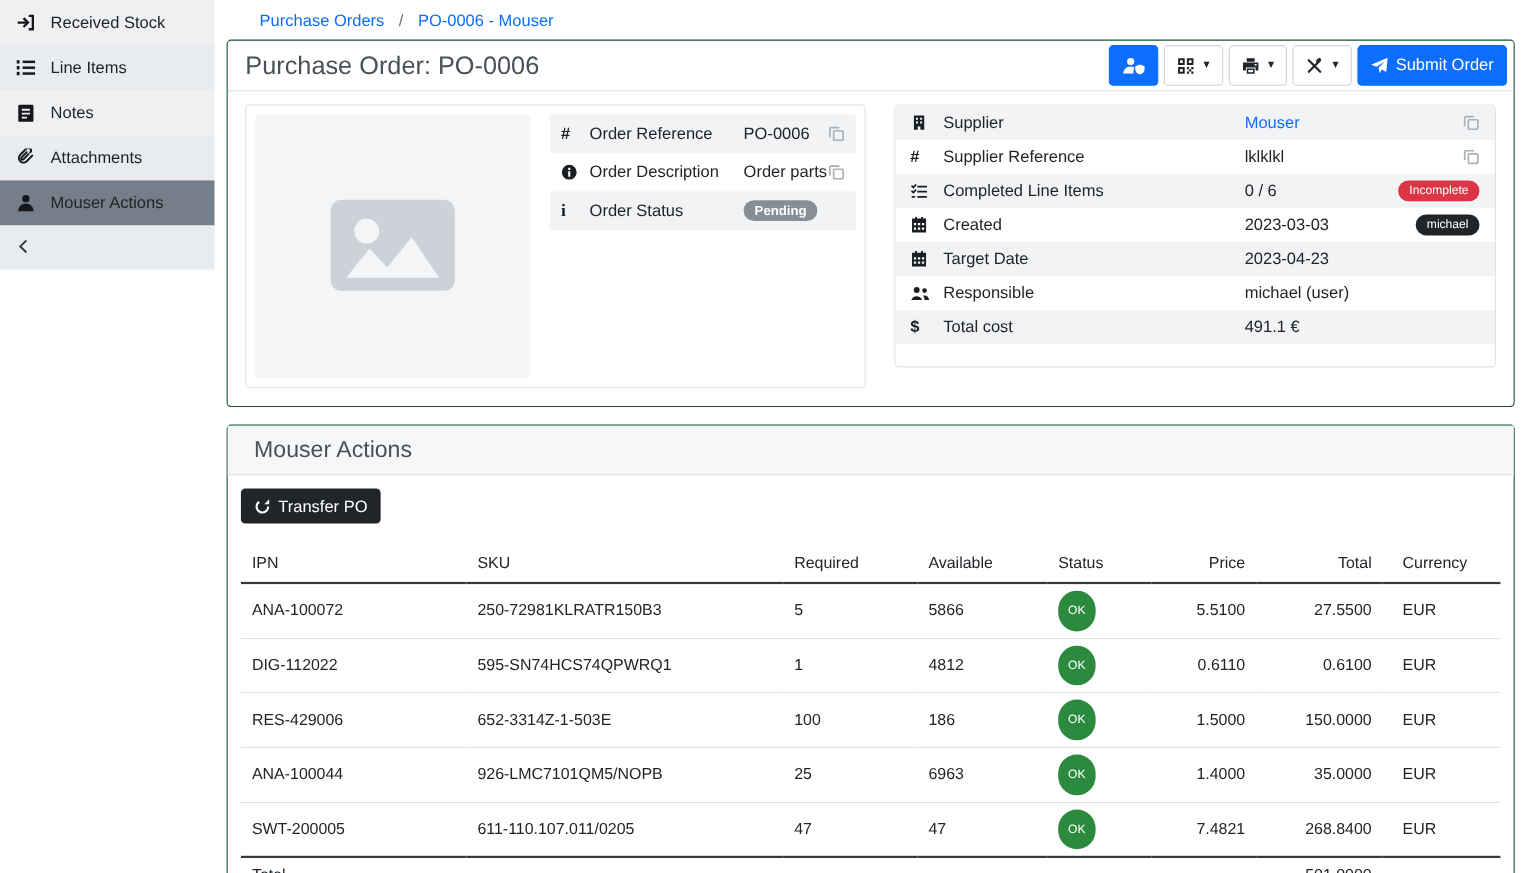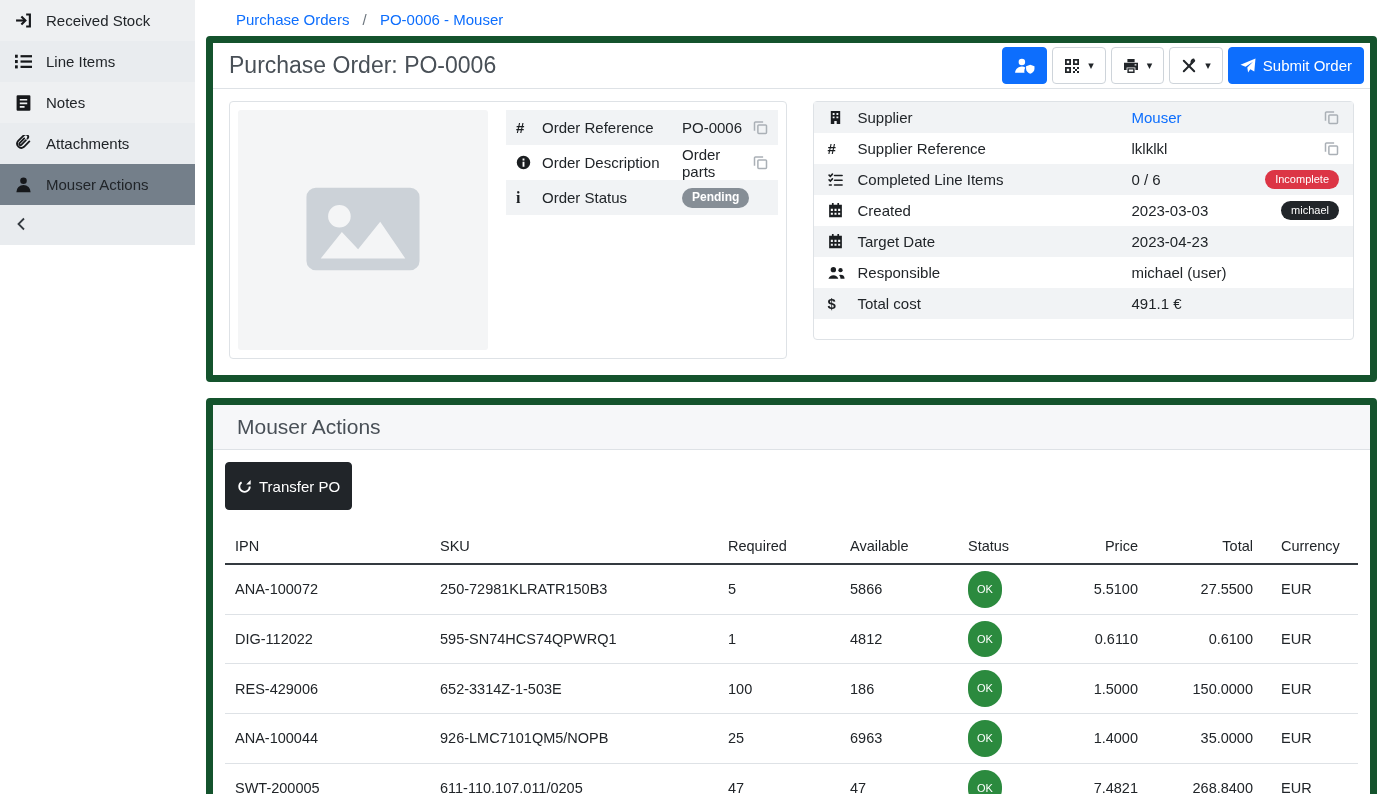--- a/index.html
+++ b/index.html
@@ -28,41 +28,41 @@
     height: 40px; display: flex; align-items: center; padding: 0 14px;
     background: var(--sidebar-bg, #e9ecef); cursor: pointer; color: #343a40;
   }
 
   
   .main { flex: 1; padding: 8px 6px 0 11px; overflow: hidden; }
   .breadcrumb { padding: 3px 0 8px 30px; font-size: 15px; }
   .breadcrumb a { color: var(--link, #0d6efd); text-decoration: none; cursor: pointer; }
   .breadcrumb .sep { color: #6c757d; margin: 0 9px; }
 
-  .panel { border: 7px solid #14532d; border-radius: 4px; background: #fff; }
+  .panel { border: 1px solid #14532d; border-radius: 4px; background: #fff; }
   .actions-panel { margin-top: 16px; }
   .panel-header {
     display: flex; justify-content: space-between; align-items: center;
     padding: 4px 6px 4px 16px; border-bottom: 1px solid #dee2e6; min-height: 45px;
   }
   .panel-title { font-size: 23px; font-weight: 500; color: var(--title-text, #495057); }
   .actions-panel .panel-header { background: #f6f7f9; padding: 8px 16px 8px 24px; }
   .actions-panel .panel-title { font-size: 21px; }
 
   
   .toolbar { display: flex; gap: 5px; align-items: center; }
   .btn {
     display: inline-flex; align-items: center; gap: 7px; height: 37px;
     padding: 0 11px; border-radius: 4px; border: 1px solid #ced4da;
     background: #fff; font-size: 15px; cursor: pointer; color: #212529;
     font-family: inherit; white-space: nowrap;
   }
   .btn svg { display: block; }
   .btn-primary { background: var(--primary, #0d6efd); border-color: var(--primary, #0d6efd); color: #fff; }
-  .btn-dark { background: var(--dark-button, #212529); border-color: var(--dark-button, #212529); color: #fff; height: 48px; }
+  .btn-dark { background: var(--dark-button, #212529); border-color: var(--dark-button, #212529); color: #fff; height: 32px; }
   .caret { font-size: 11px; line-height: 1; margin-left: 1px; }
 
   
   .details { display: flex; gap: 26px; padding: 12px 16px 16px; align-items: flex-start; }
   .dcard { flex: 1; border: 1px solid #dee2e6; border-radius: 4px; background: #fff; }
   .dcard-left { display: flex; gap: 18px; padding: 8px; }
   .dcard-right { padding: 0 0 20px 0; }
   .thumb {
     width: 250px; height: 240px; flex: none; background: #f4f5f6; border-radius: 3px;
     display: flex; align-items: center; justify-content: center;

